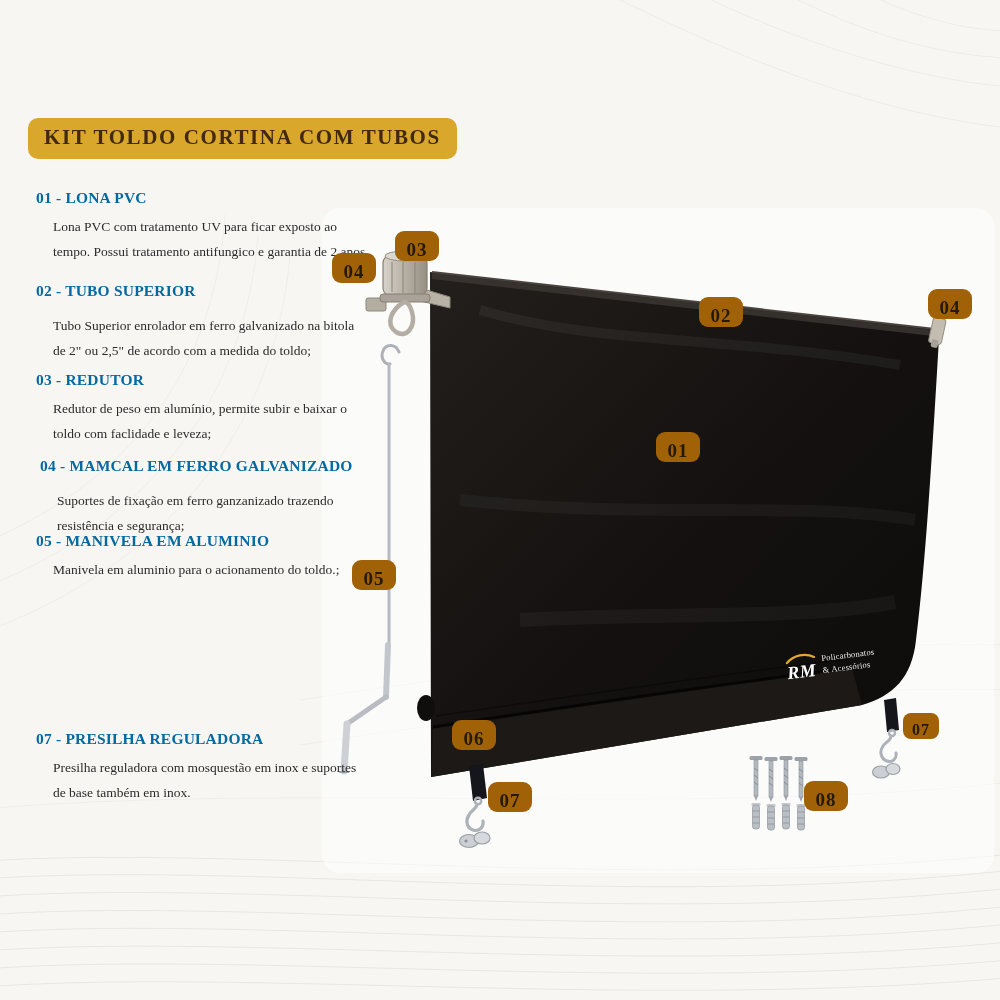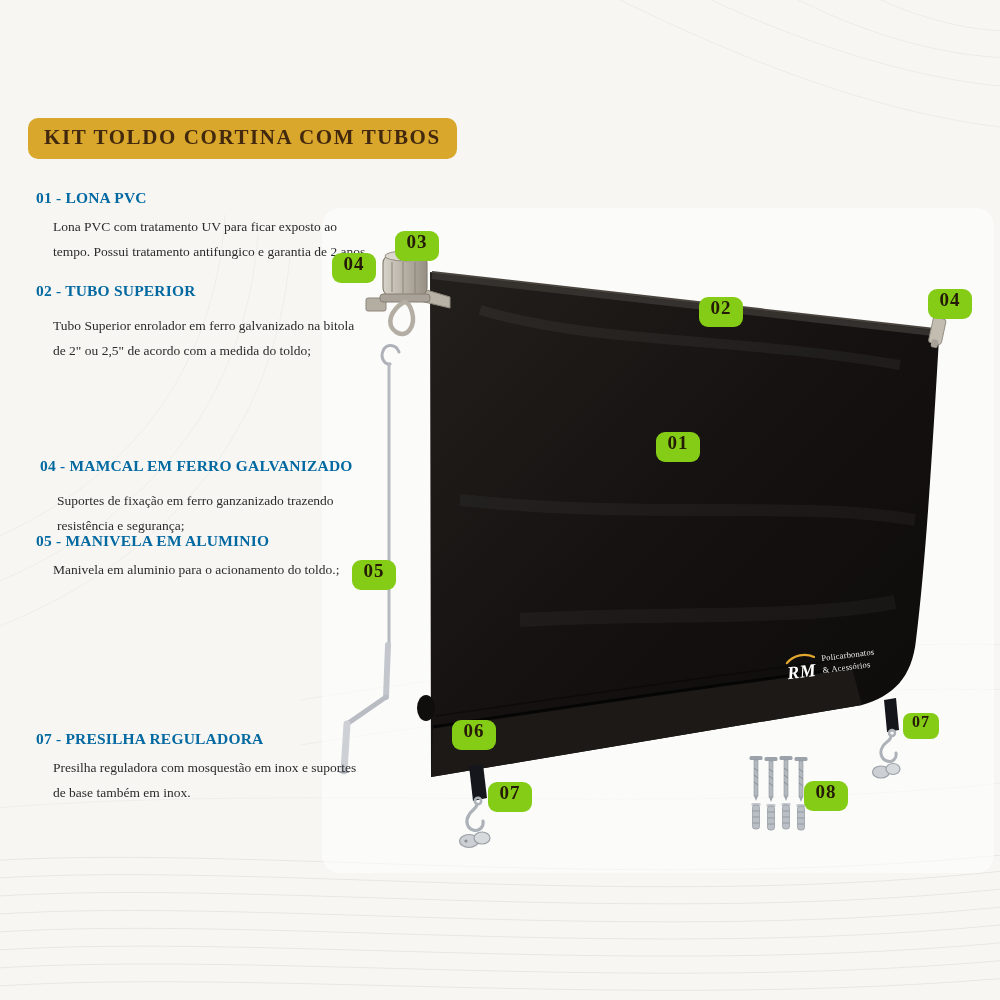--- a/index.html
+++ b/index.html
@@ -19,22 +19,22 @@
   
   .sec{position:absolute;left:36px;width:334px;}
   .sec h3{margin:0;font-size:15.5px;font-weight:700;color:#0369a1;letter-spacing:.2px;line-height:1.55;}
   .sec p{margin:5px 0 0 17px;font-size:13.5px;line-height:1.85;color:#2b2b2b;}
   .s1{top:186px}.s2{top:279px}.s3{top:368px}.s4{top:454px;left:40px}
   .s5{top:529px}.s6{top:602px}.s7{top:727px}.s8{top:812px}
   .s2 p,.s4 p{margin-top:11px;}
   
   .badge{
     position:absolute;min-width:44px;height:30px;box-sizing:border-box;
-    background:#84cc16;border-radius:9px;padding:0 8px;
-    display:flex;align-items:flex-start;justify-content:center;
+    background:#a16207;border-radius:9px;padding:0 8px;
+    display:flex;align-items:flex-end;justify-content:center;
     font-size:19px;font-weight:700;color:#241A06;letter-spacing:1px;
   }
   .badge.sm{min-width:36px;height:26px;font-size:16px;border-radius:8px;}
   
   .logo{position:absolute;left:786px;top:650px;transform:rotate(-7deg);
         display:flex;align-items:center;gap:6px;color:#ffffff;}
   .logo .rmcol{display:flex;flex-direction:column;align-items:center;}
   .logo .rm{font-size:18px;font-weight:700;font-style:italic;line-height:1;letter-spacing:.5px;}
   .logo .txt{display:flex;flex-direction:column;font-size:8.5px;line-height:1.3;opacity:.92;letter-spacing:.2px;}
 </style>
@@ -206,20 +206,24 @@
   </div>
 
   <section class="sec s1">
     <h3>01 - LONA PVC</h3>
     <p>Lona PVC com tratamento UV para ficar exposto ao tempo. Possui tratamento antifungico e garantia de 2 anos.</p>
   </section>
   <section class="sec s2">
     <h3>02 - TUBO SUPERIOR</h3>
     <p>Tubo Superior enrolador em ferro galvanizado na bitola de 2" ou 2,5" de acordo com a medida do toldo;</p>
   </section>
+  <section class="sec s3">
+    <h3>03 - REDUTOR</h3>
+    <p>Redutor de peso em alumínio, permite subir e baixar o toldo com faclidade e leveza;</p>
+  </section>
   <section class="sec s4">
     <h3>04 - MAMCAL  EM FERRO GALVANIZADO</h3>
     <p>Suportes de fixação em ferro ganzanizado trazendo resistência e segurança;</p>
   </section>
   <section class="sec s5">
     <h3>05 - MANIVELA EM ALUMINIO</h3>
     <p>Manivela em aluminio para o acionamento do toldo.;</p>
   </section>
   <section class="sec s7">
     <h3>07 - PRESILHA REGULADORA</h3>

